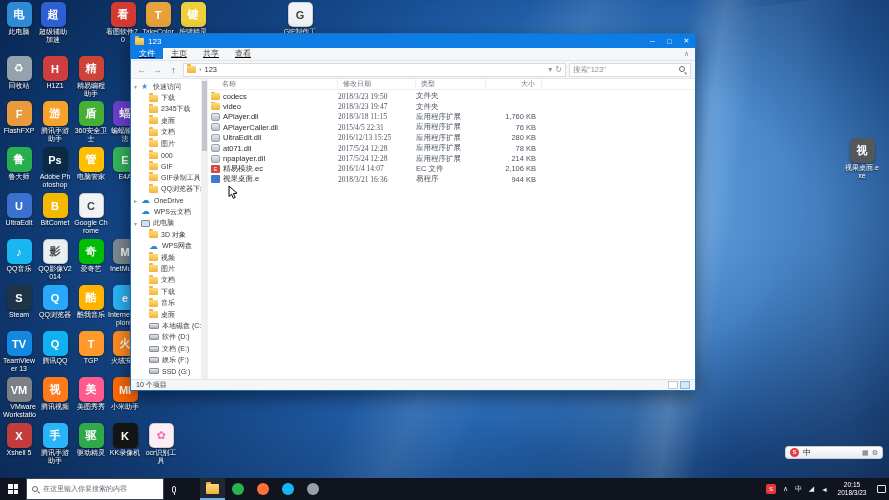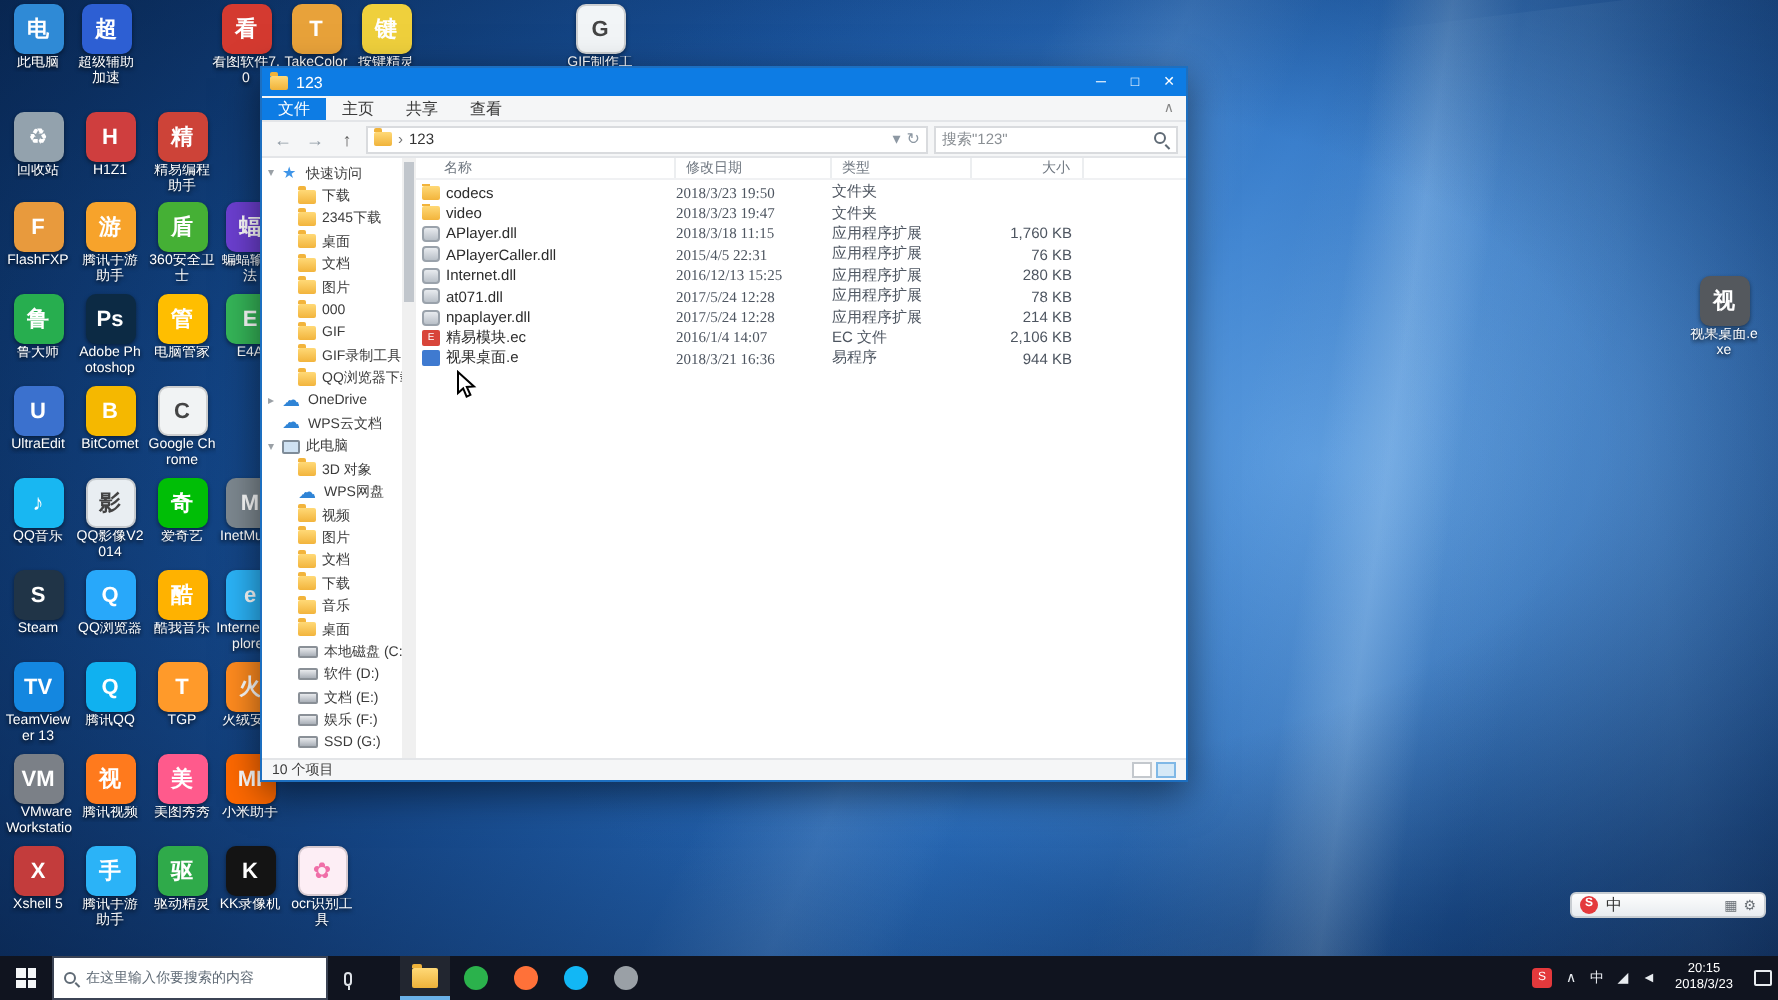--- a/index.html
+++ b/index.html
@@ -28,38 +28,38 @@
   .icons-layer { position:absolute; inset:0; z-index:1; }
   .desktop-icon { position:absolute; width:34px; text-align:center; cursor:default; }
   .di-g { width:25px; height:25px; margin:0 auto; border-radius:5px; display:flex;
           align-items:center; justify-content:center; color:#fff; font-size:11px; font-weight:bold;
           box-shadow:0 1px 2px rgba(0,0,0,.45); }
   .di-g.dark { color:#444; border:1px solid rgba(0,0,0,.15); }
   .di-l { margin-top:1px; font-size:7px; line-height:8px; color:#fff;
           text-shadow:0 1px 2px rgba(0,0,0,.9); max-height:16px; overflow:hidden; word-break:break-all; }
 
   
-  .window { position:absolute; left:130px; top:33px; width:464px; height:358px; z-index:5;
+  .window { position:absolute; left:130px; top:33px; width:566px; height:358px; z-index:5;
             background:#fff; border:1px solid #1d6fc0; box-shadow:0 6px 18px rgba(0,0,0,.5);
             display:flex; flex-direction:column; }
   .titlebar { height:14px; flex:none; background:#0d7ce4; display:flex; align-items:center;
               padding-left:4px; color:#fff; font-size:8px; }
   .titlebar .title { margin-left:4px; }
   .controls { margin-left:auto; display:flex; height:100%; }
   .wc { width:17px; height:100%; display:flex; align-items:center; justify-content:center;
         font-size:7px; color:#fff; }
 
   .mini-folder { display:inline-block; width:9px; height:7px; position:relative;
         background:linear-gradient(#ffd977,#f0b33a); border-radius:1px; flex:none; }
   .mini-folder::before { content:""; position:absolute; top:-2px; left:0; width:4px; height:2px;
         background:#f0b33a; border-radius:1px 1px 0 0; }
 
   .ribbon { height:13px; flex:none; background:#f5f6f7; border-bottom:1px solid #e3e5e8;
             display:flex; align-items:stretch; font-size:8px; }
-  .rb-items { display:flex; align-items:center; }
+  .rb-items { display:flex; align-items:flex-start;text-decoration:underline; }
   .rb-item { padding:0 8px; display:flex; align-items:center; color:#3b3b3b; }
   .rb-item.active { background:#0d7ce4; color:#fff; }
   .rb-caret { margin-left:auto; color:#888; padding:0 6px; font-size:7px; display:flex; align-items:center; }
 
   .addrbar { height:18px; flex:none; background:#f5f6f7; border-bottom:1px solid #e3e5e8;
              display:flex; align-items:center; padding:0 4px; gap:3px; }
   .nav-b { width:13px; height:13px; display:flex; align-items:center; justify-content:center;
            font-size:9px; color:#8d98a3; }
   .nav-b.up { color:#555; }
   .addr-box { flex:1; height:14px; background:#fff; border:1px solid #d9dbde; display:flex;
@@ -568,21 +568,21 @@
                   <span class="fi dll"></span>
                   <span>APlayerCaller.dll</span>
                 </span>
                 <span class="cell date">2015/4/5 22:31</span>
                 <span class="cell type">应用程序扩展</span>
                 <span class="cell size">76 KB</span>
               </div>
               <div class="file-row">
                 <span class="cell name">
                   <span class="fi dll"></span>
-                  <span>Internet.dll</span>
+                  <span>UltraEdit.dll</span>
                 </span>
                 <span class="cell date">2016/12/13 15:25</span>
                 <span class="cell type">应用程序扩展</span>
                 <span class="cell size">280 KB</span>
               </div>
               <div class="file-row">
                 <span class="cell name">
                   <span class="fi dll"></span>
                   <span>at071.dll</span>
                 </span>

